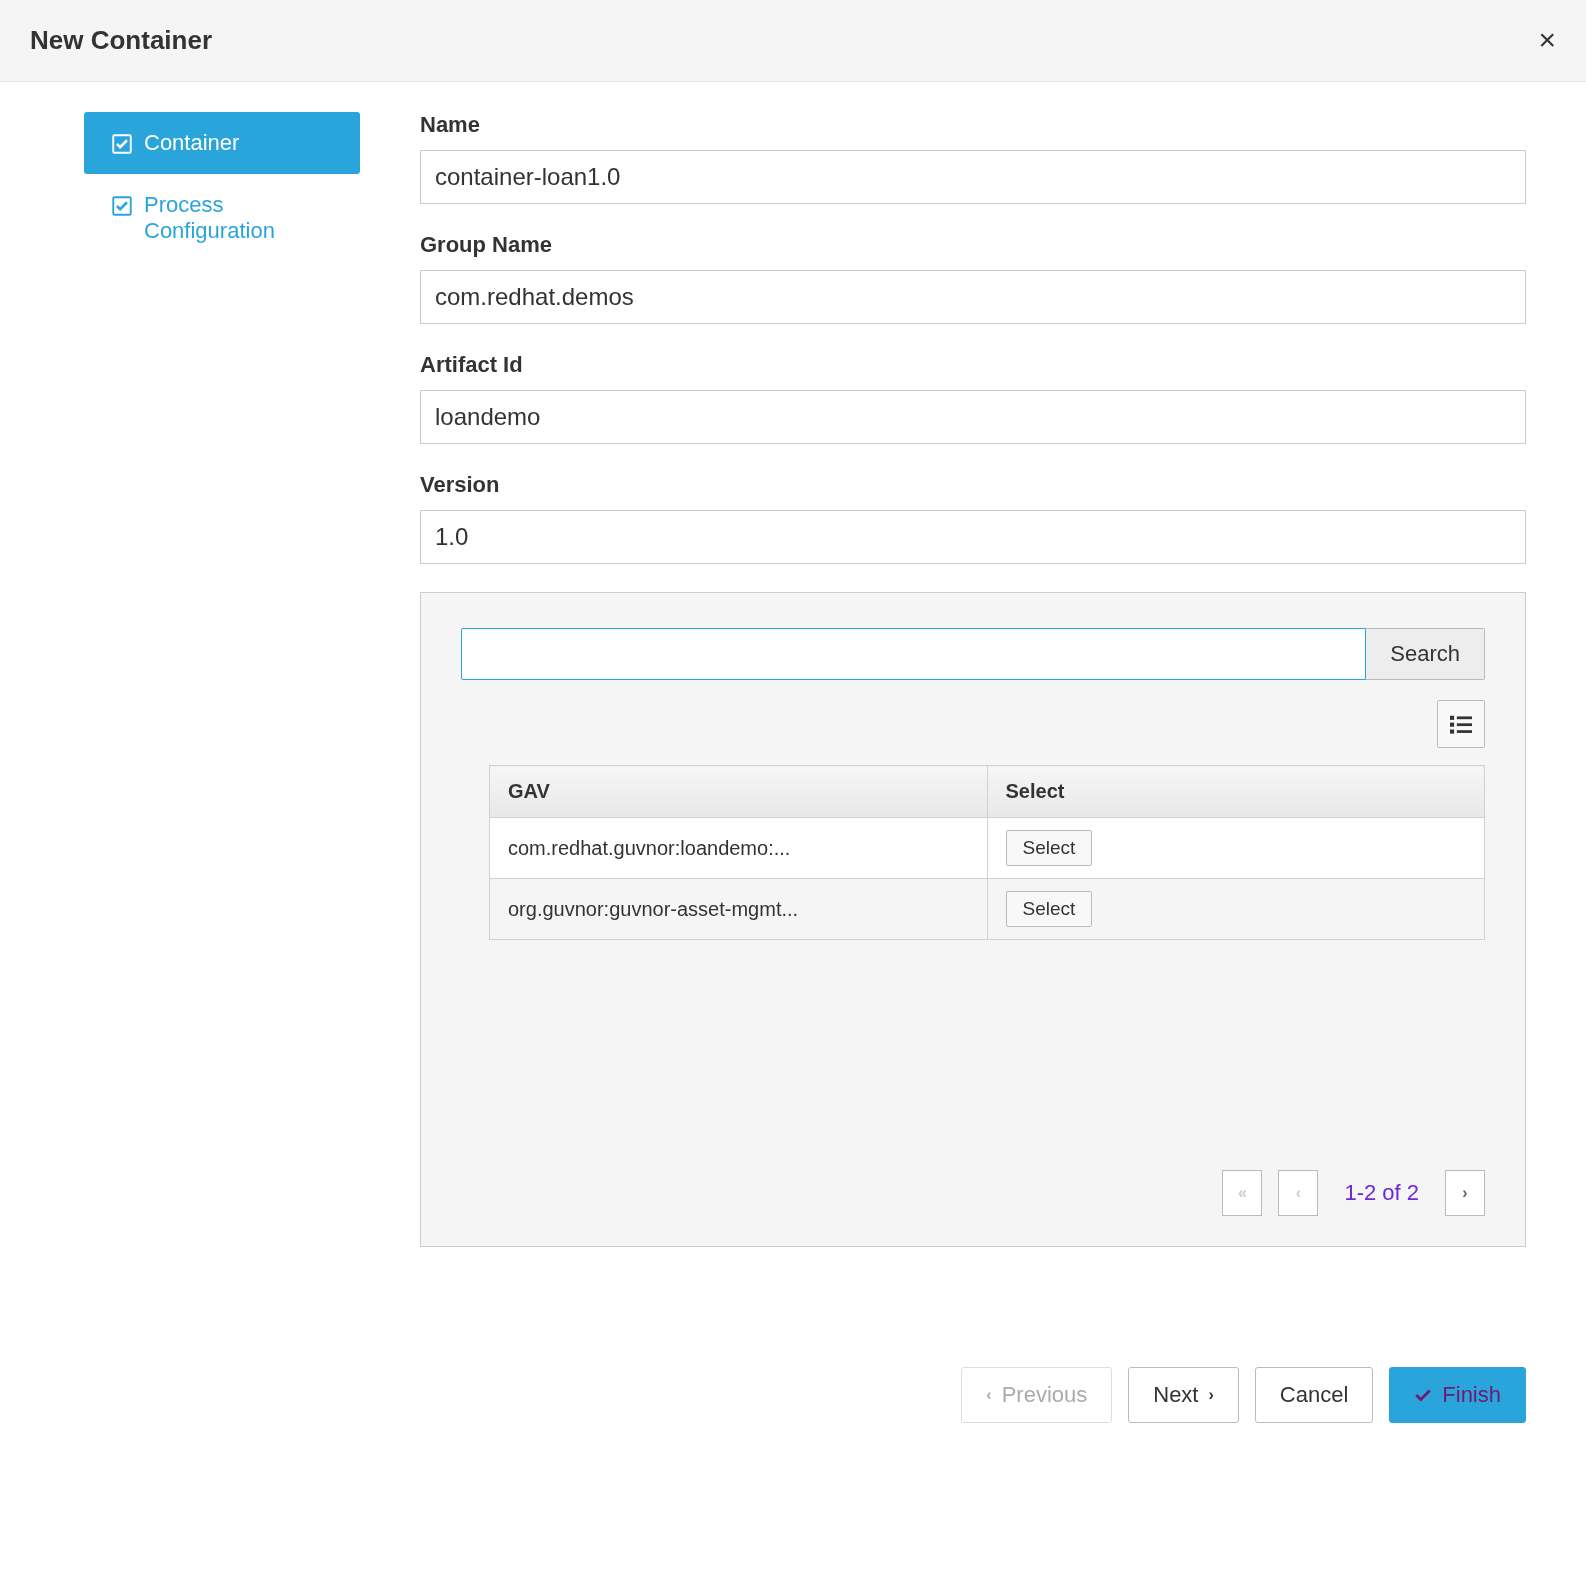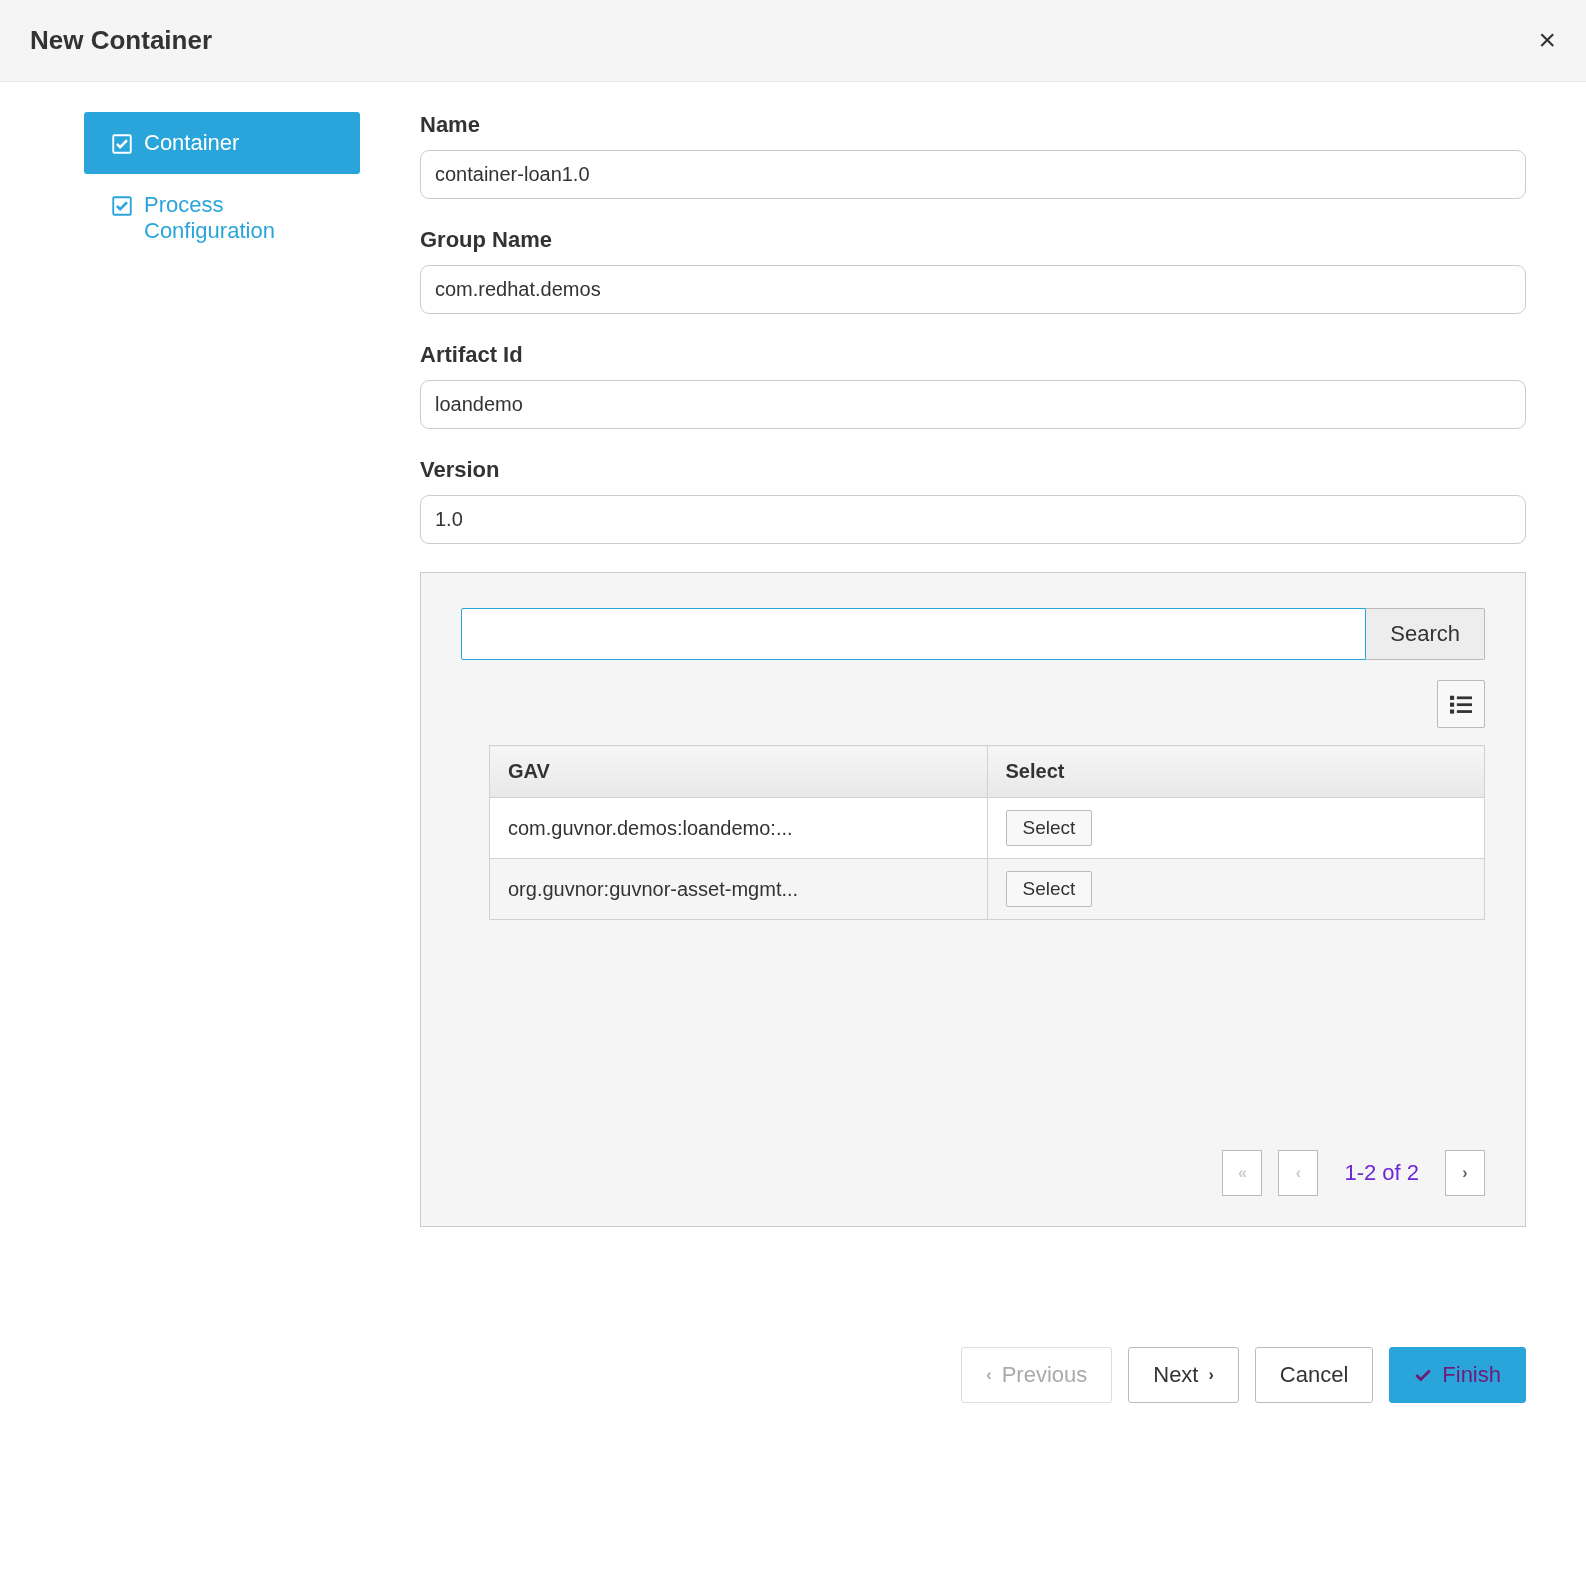--- a/index.html
+++ b/index.html
@@ -68,23 +68,23 @@
     .form-label {
       display: block;
       font-size: 22px;
       font-weight: 600;
       color: #333;
       margin-bottom: 12px;
     }
     .form-input {
       width: 100%;
       padding: 12px 14px;
-      font-size: 20px;
+      font-size: 24px;
       border: 1px solid #ccc;
-      border-radius: 9px;
+      border-radius: 0;
       color: #333;
     }
     .search-panel {
       border: 1px solid #ccc;
       background: #f5f5f5;
       padding: 35px 40px 30px 40px;
       margin-top: 28px;
     }
     .search-row {
       display: flex;
@@ -303,21 +303,21 @@
       <div class="table-wrapper">
         <table>
           <thead>
             <tr>
               <th style="width:50%">GAV</th>
               <th style="width:50%">Select</th>
             </tr>
           </thead>
           <tbody>
             <tr>
-              <td>com.guvnor.demos:loandemo:...</td>
+              <td>com.redhat.guvnor:loandemo:...</td>
               <td>
                 <button class="select-btn">Select</button>
               </td>
             </tr>
             <tr class="alt">
               <td>org.guvnor:guvnor-asset-mgmt...</td>
               <td>
                 <button class="select-btn">Select</button>
               </td>
             </tr>

